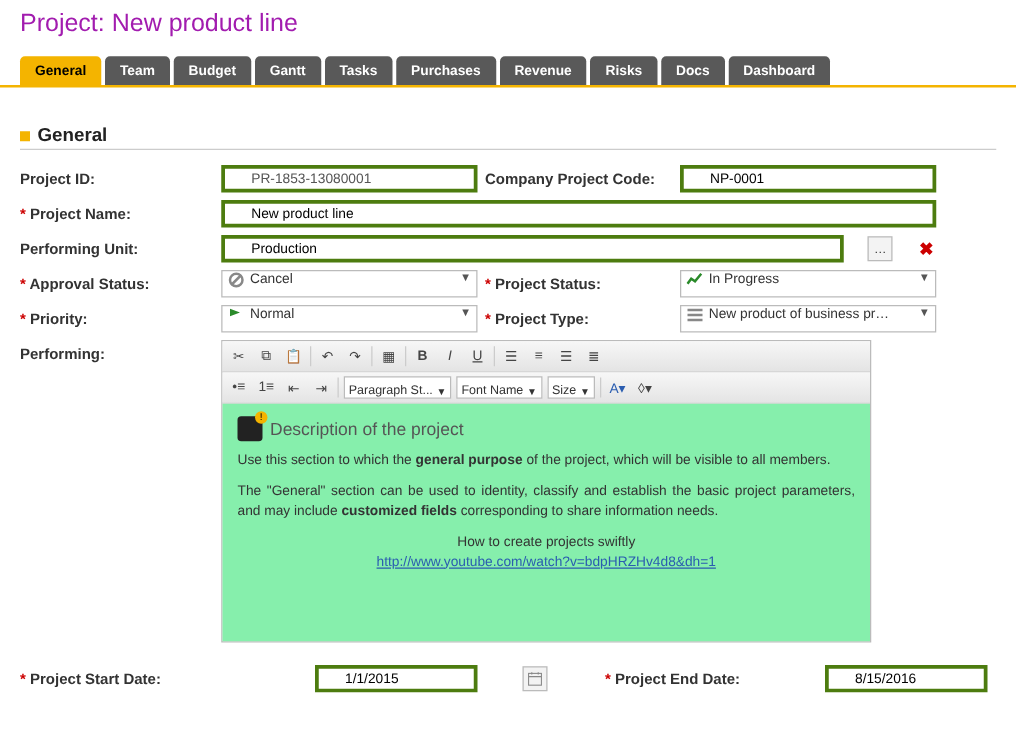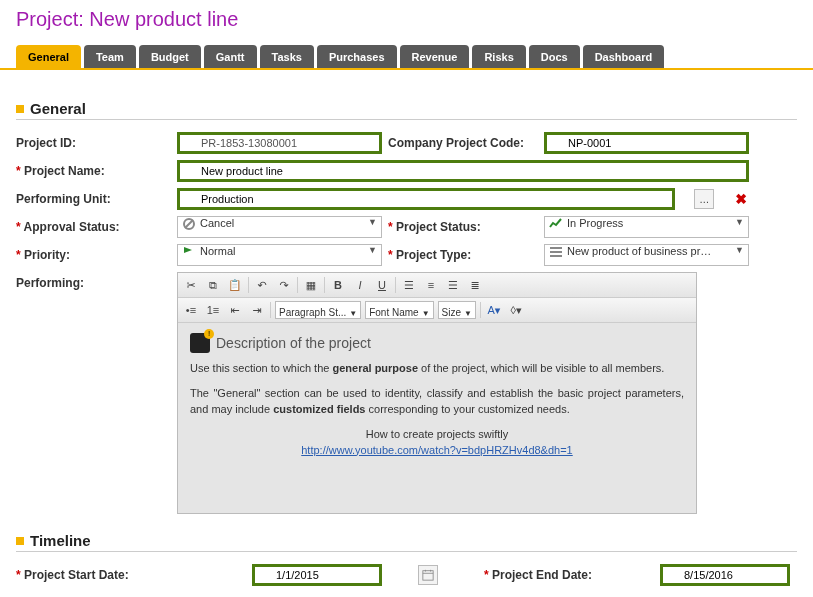--- a/index.html
+++ b/index.html
@@ -24,21 +24,21 @@
 .picker-row { display: flex; align-items: center; gap: 19px; grid-column: 2 / span 3; }
 .picker-row .inp { flex: 1; }
 .btn-icon { width: 20px; height: 20px; border: 1px solid #bbb; background: #f3f3f3; display: flex; align-items: center; justify-content: center; cursor: pointer; font-size: 10px; }
 .btn-x { color: #c00; font-weight: bold; cursor: pointer; font-size: 14px; padding: 0 2px; }
 .desc-row { display: grid; grid-template-columns: 155px 1fr; column-gap: 6px; margin-top: 6px; align-items: start; }
 .editor { border: 1px solid #bbb; width: 520px; }
 .toolbar { background: linear-gradient(#f7f7f7,#e4e4e4); border-bottom: 1px solid #ccc; padding: 3px 4px; display: flex; align-items: center; gap: 4px; flex-wrap: wrap; }
 .toolbar .tbtn { width: 18px; height: 18px; display: flex; align-items: center; justify-content: center; font-size: 11px; color: #444; cursor: pointer; border-radius: 2px; }
 .toolbar .sep { width: 1px; height: 16px; background: #ccc; }
 .toolbar select, .toolbar .tsel { font-size: 10px; height: 18px; border: 1px solid #bbb; background: #fff; padding: 0 3px; cursor: pointer; display:flex; align-items:flex-end; gap:3px; }
-.editor-body { padding: 10px 12px; font-size: 11px; color: #333; height: 190px; overflow-y: scroll; background: #e5e5e5; }
+.editor-body { padding: 10px 12px; font-size: 11px; color: #333; height: 190px; overflow-y: scroll; background: #86efac; }
 .editor-body .dtitle { display: flex; align-items: center; gap: 6px; font-size: 14px; color: #555; margin-bottom: 8px; }
 .editor-body p { margin-bottom: 10px; text-align: justify; line-height: 1.4; }
 .editor-body a { color: #2a5db0; text-decoration: underline; }
 .editor-body .center { text-align: center; }
 .avatar { width: 20px; height: 20px; background: #222; border-radius: 3px; position: relative; display:inline-block; }
 .avatar::after { content:"!"; position:absolute; right:-4px; top:-4px; width:10px;height:10px; background:#f4b400; color:#000; border-radius:50%; font-size:8px; line-height:10px; text-align:center; }
 .timeline-grid { display: grid; grid-template-columns: 200px 130px 30px 140px 130px 30px; column-gap: 6px; row-gap: 8px; align-items: center; gap: 36px; }
 .cal-btn { width:20px; height:20px; border:1px solid #bbb; background:#f3f3f3; display:flex; align-items:center; justify-content:center; cursor:pointer; }
 .cal-btn svg { width:12px; height:12px; }
 svg { display:block; }
@@ -185,36 +185,32 @@
         </div>
         <div class="editor-body">
           <div class="dtitle">
             <span class="avatar"></span>
             <span>Description of the project</span>
           </div>
           <p>
             <span>Use this section to which the </span><b>general purpose</b><span> of the project, which will be visible to all members.</span>
           </p>
           <p>
-            <span>The "General" section can be used to identity, classify and establish the basic project parameters, and may include </span><b>customized fields</b><span> corresponding to your customized needs.</span>
+            <span>The "General" section can be used to identity, classify and establish the basic project parameters, and may include </span><b>customized fields</b><span> corresponding to share information needs.</span>
           </p>
           <p class="center">
             <span>How to create projects swiftly</span><br>
             <a href="#">http://www.youtube.com/watch?v=bdpHRZHv4d8&amp;dh=1</a>
           </p>
         </div>
       </div>
     </div>
   </div>
 
   <div class="section">
-    <div class="section-head">
-      <span class="section-bullet"></span>
-      <span class="section-title">Timeline</span>
-    </div>
     <div class="timeline-grid">
       <div class="lbl req">Project Start Date:</div>
       <input class="inp" value="1/1/2015" style="">
       <div class="cal-btn">
         <svg viewBox="0 0 14 14">
             <rect x="1" y="2" width="12" height="11" fill="none" stroke="#888"></rect>
             <line x1="1" y1="5" x2="13" y2="5" stroke="#888"></line>
             <line x1="4" y1="1" x2="4" y2="3" stroke="#888"></line>
             <line x1="10" y1="1" x2="10" y2="3" stroke="#888"></line>
           </svg>

